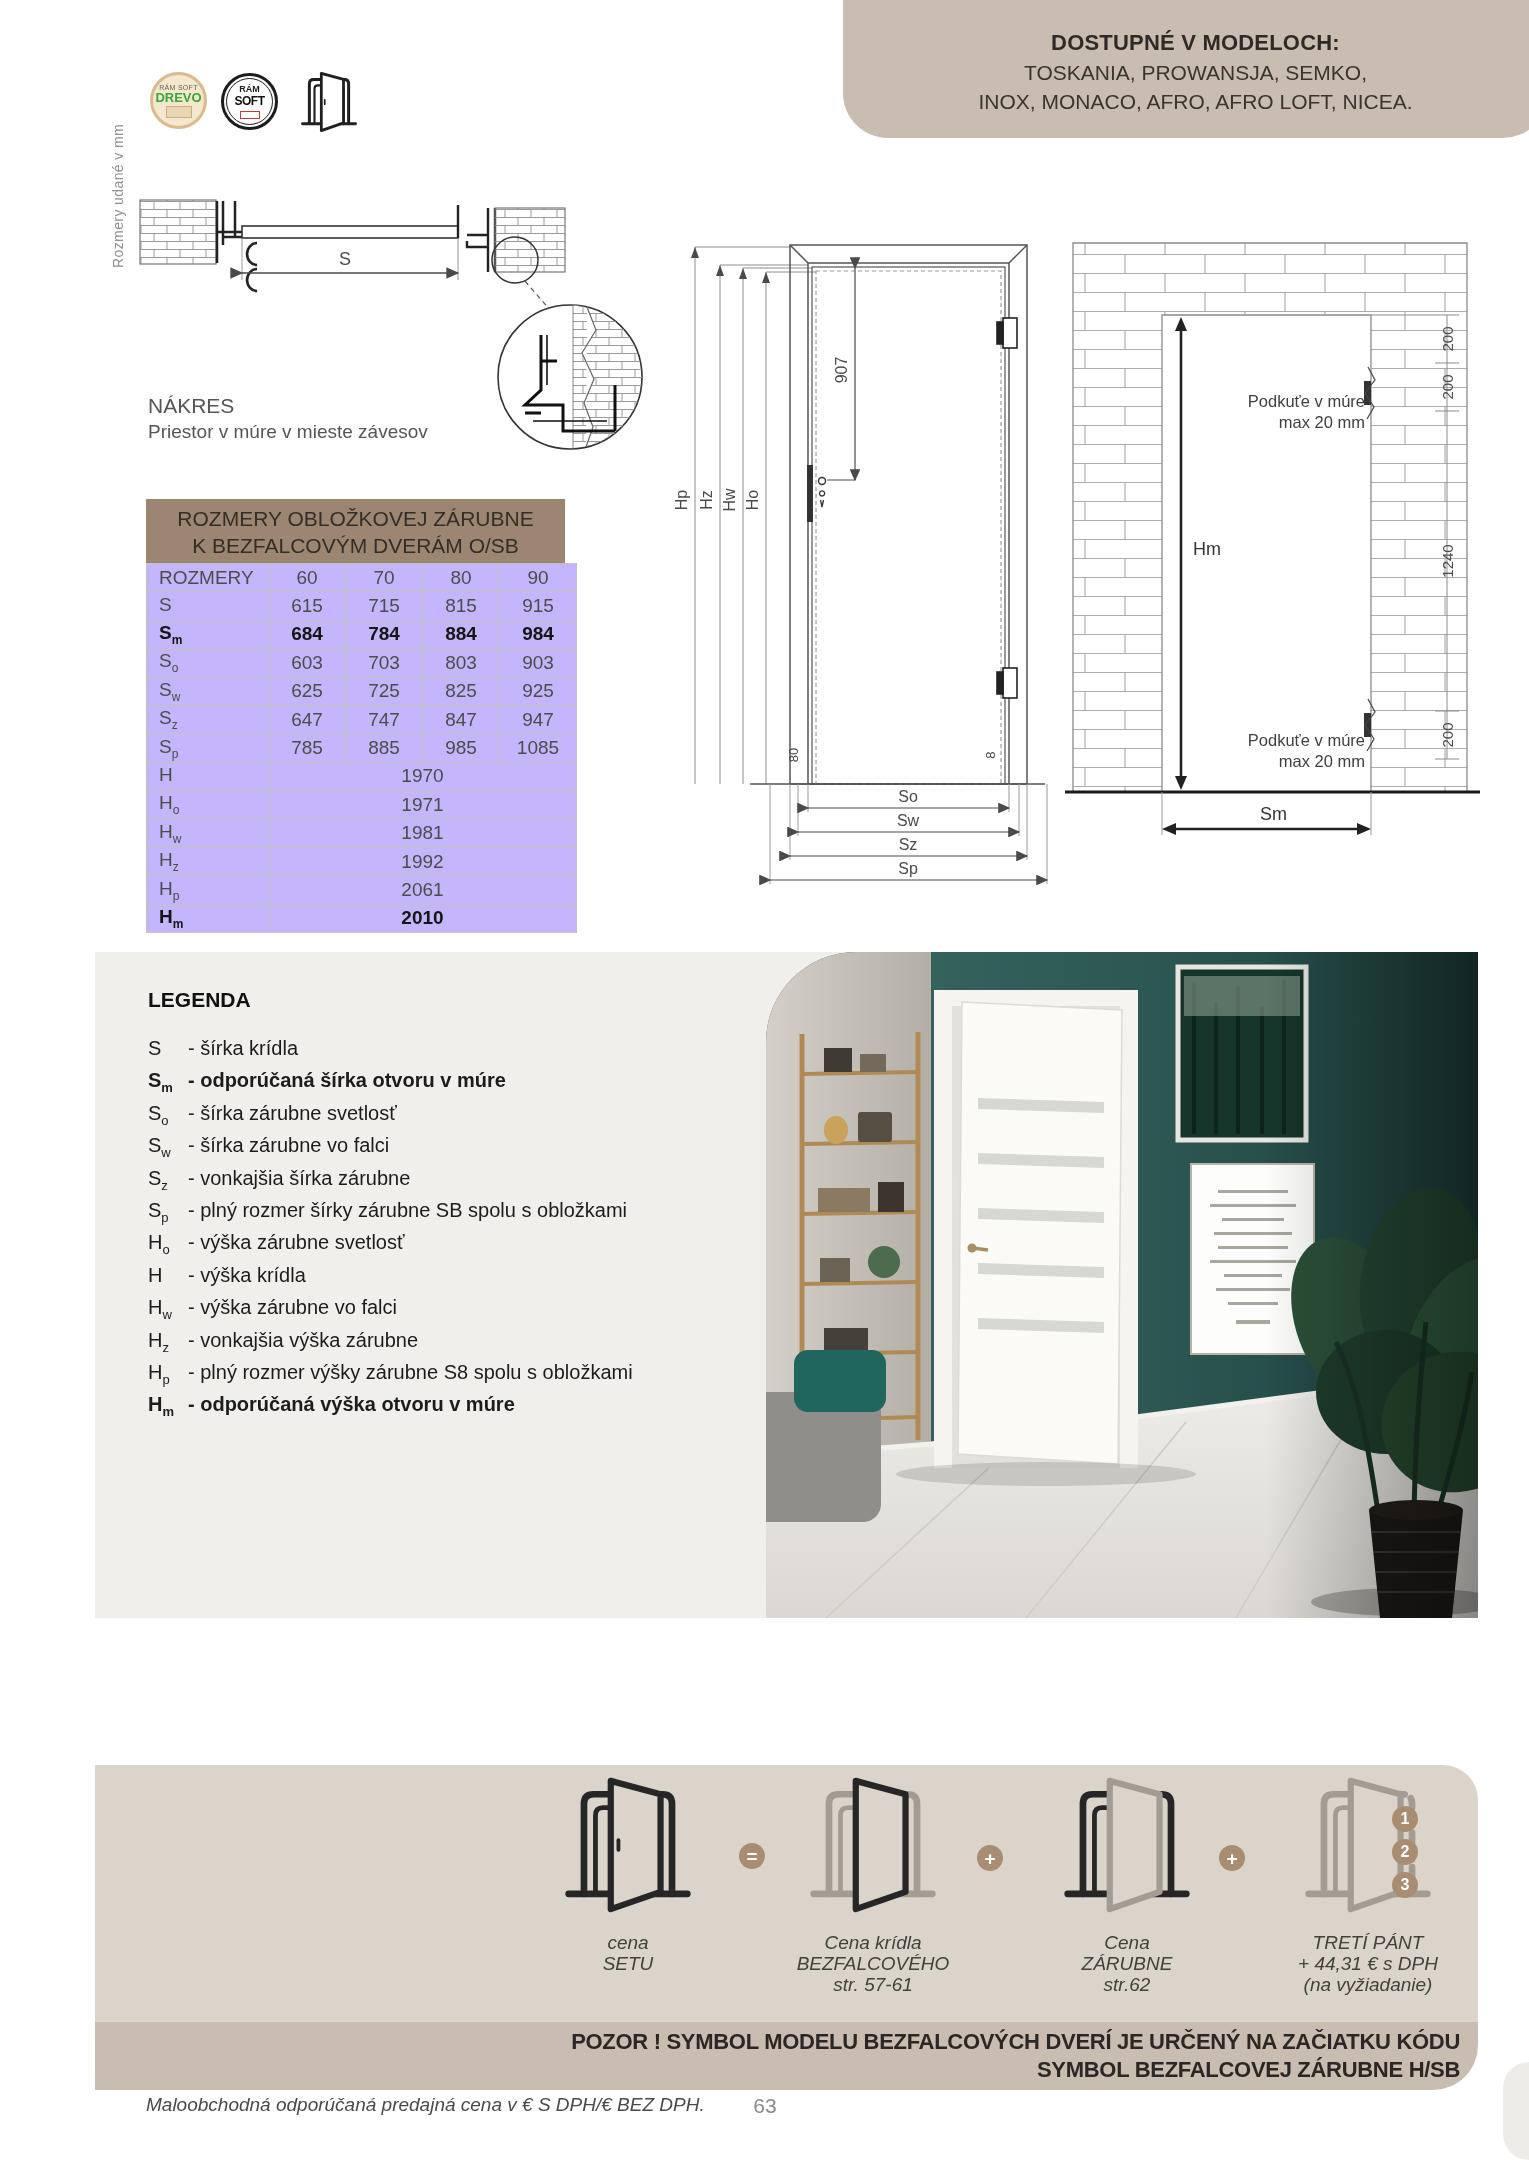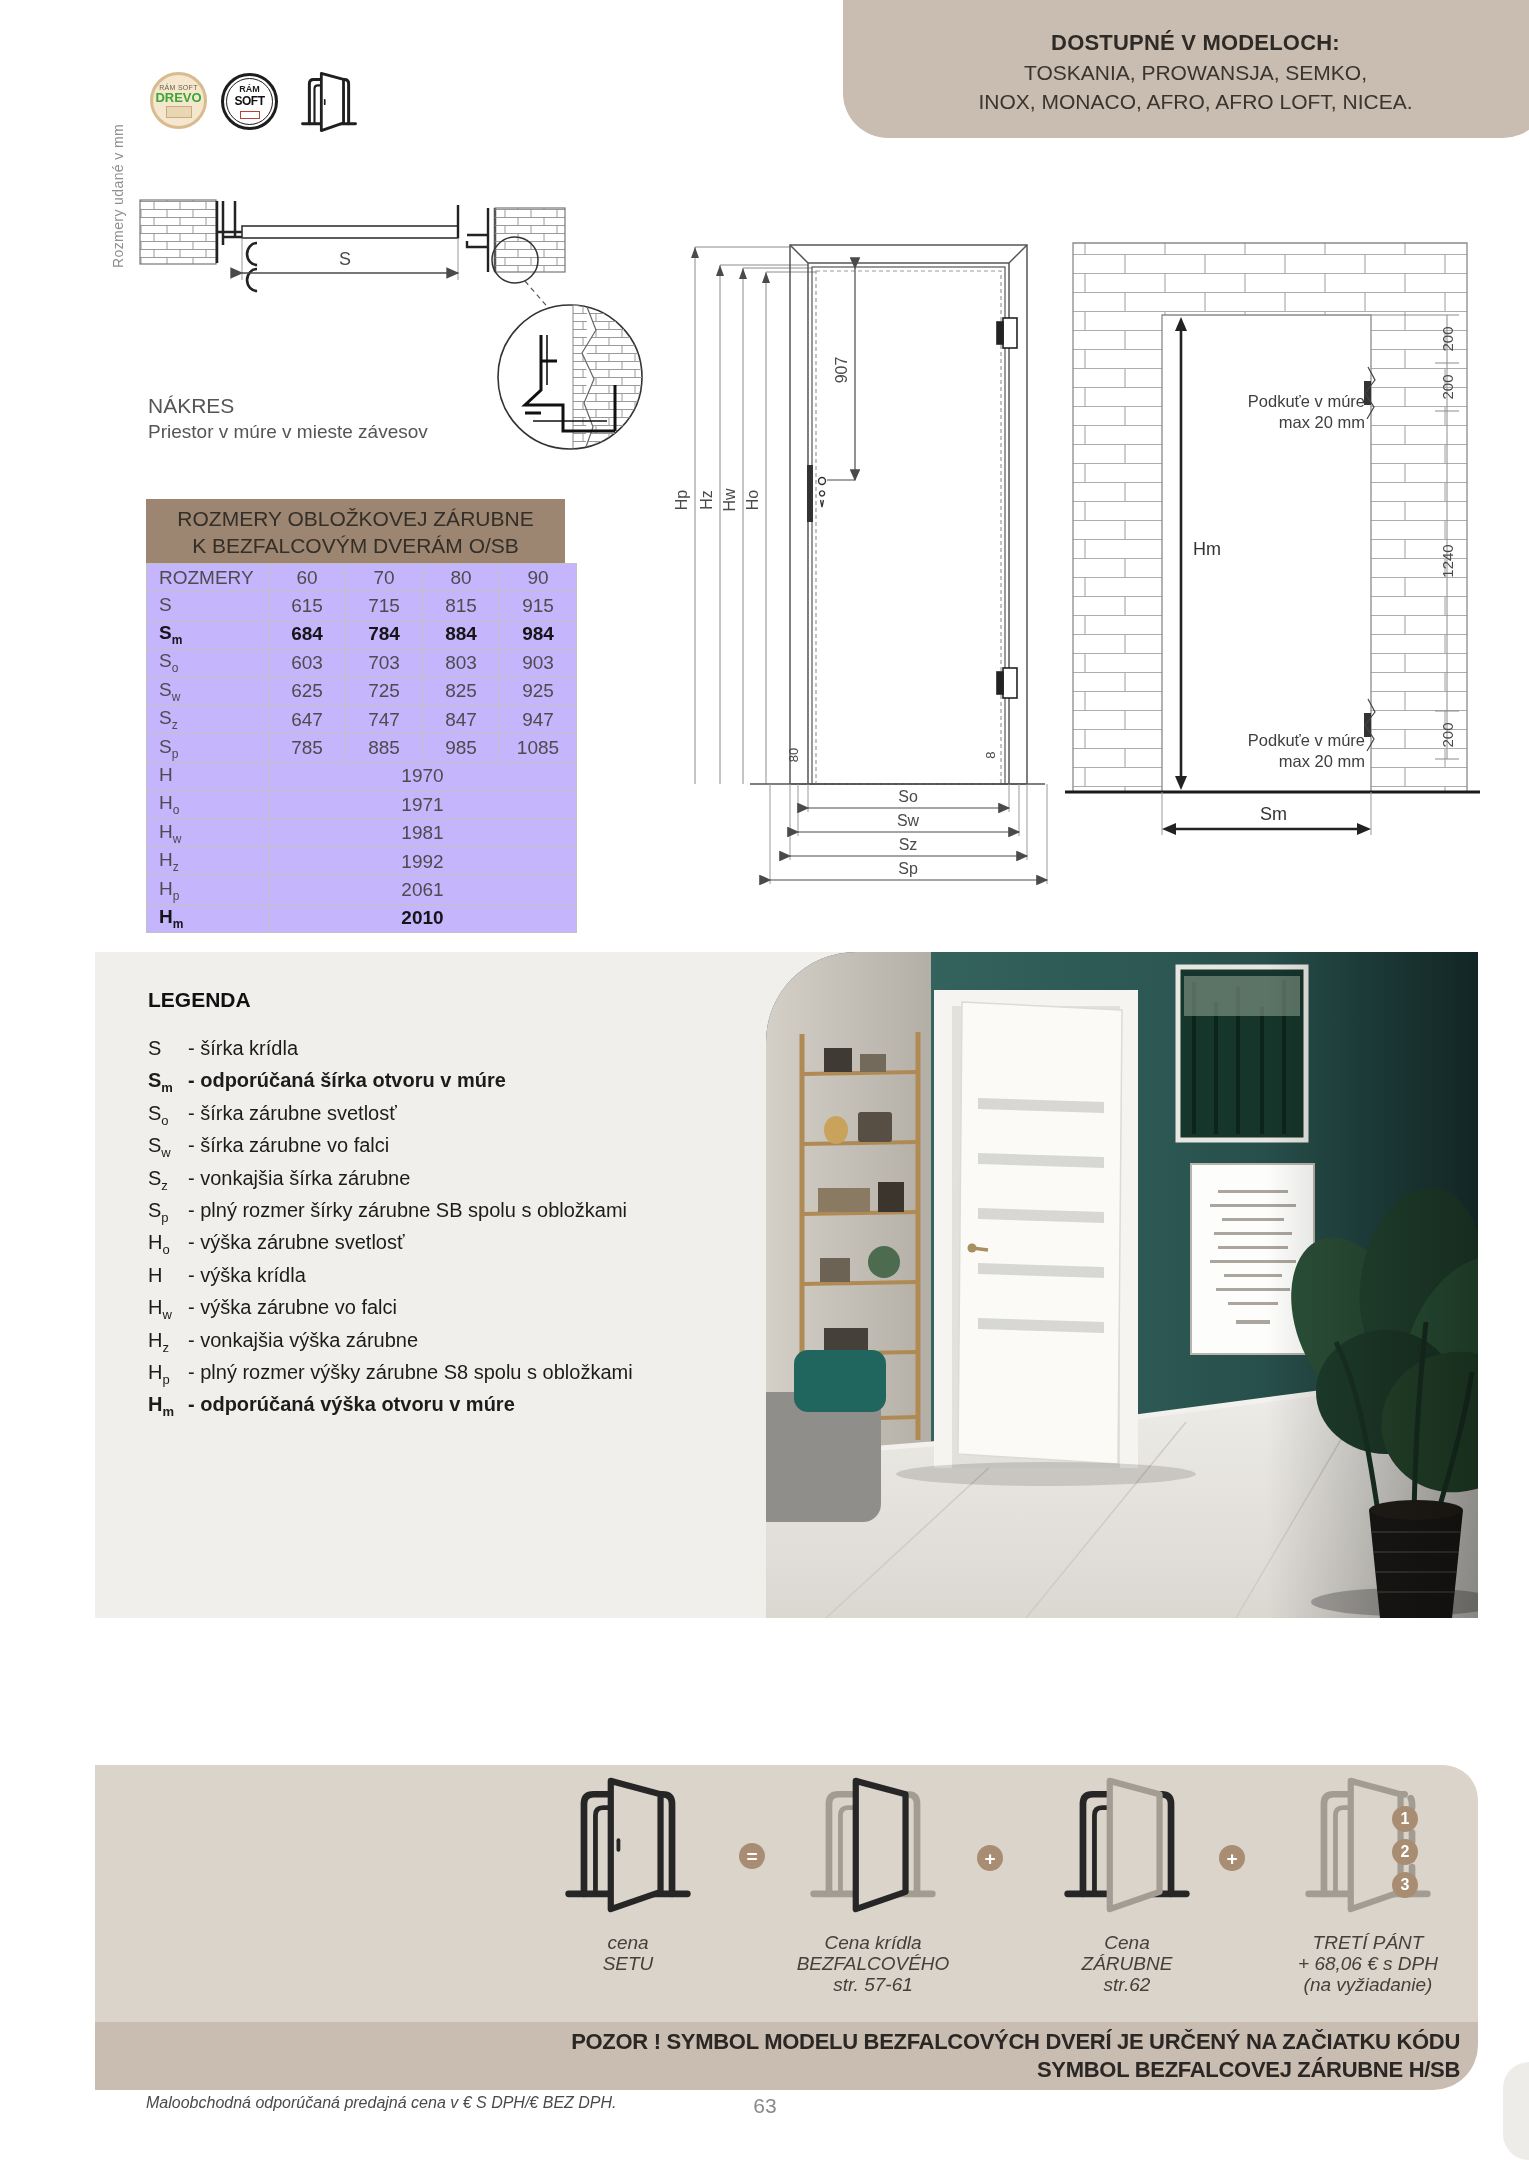--- a/index.html
+++ b/index.html
@@ -63,21 +63,21 @@
             text-align:right;padding:6px 18px 0 0;box-sizing:border-box;}
   #warn-bar div{font-size:22px;font-weight:700;color:#2b2724;line-height:28px;letter-spacing:-.3px;}
   .ico{width:134px;height:150px;}
   .op{width:26px;height:26px;border-radius:50%;background:#a88d72;color:#fff;font-size:19px;
       font-weight:700;display:flex;align-items:center;justify-content:center;line-height:1;}
   .badge{width:26px;height:26px;border-radius:50%;background:#a88d72;color:#fff;font-size:16px;
          font-weight:700;display:flex;align-items:center;justify-content:center;}
   .icap{width:240px;text-align:center;font-style:italic;font-size:19px;color:#44403a;line-height:21px;}
 
   
-  #footer-note{left:146px;top:2094px;font-style:italic;font-size:16px;color:#4a4a4a;}
+  #footer-note{left:146px;top:2094px;font-style:italic;font-size:19px;color:#4a4a4a;}
   #page-num{left:739px;top:2094px;width:52px;text-align:center;font-size:21px;color:#8a8a8a;}
   #corner-tab{right:0;top:2062px;width:26px;height:98px;background:#eeece8;border-radius:26px 0 0 26px;}
 </style>
 </head>
 <body>
 
 <div id="page">
 
   <div class="abs" id="top-box">
     <div class="t1">DOSTUPNÉ V MODELOCH:</div>
@@ -550,21 +550,21 @@
       <path d="M36 126 V44 Q36 36 44 36 H60" stroke-width="5"></path>
       <path d="M116 126 V32 Q116 22 106 22 H96" stroke-width="7" stroke-dasharray="10 8"></path>
     </g>
     <path d="M52 8 L104 22 V124 L52 142 Z" fill="#dbd4cb" stroke="#a39c93" stroke-width="6.5" stroke-linejoin="round"></path>
   </svg>
   <div class="abs badge" style="left:1392px;top:1806px">1</div>
   <div class="abs badge" style="left:1392px;top:1839px">2</div>
   <div class="abs badge" style="left:1392px;top:1872px">3</div>
   <div class="abs icap" style="left:1248px;top:1932px">
     <div>TRETÍ PÁNT</div>
-      <div>+ 68,06 € s DPH</div>
+      <div>+ 44,31 € s DPH</div>
       <div>(na vyžiadanie)</div>
   </div>
 
   <div class="abs" id="warn-bar">
     <div>POZOR ! SYMBOL MODELU BEZFALCOVÝCH DVERÍ JE URČENÝ NA ZAČIATKU KÓDU</div>
     <div>SYMBOL BEZFALCOVEJ ZÁRUBNE H/SB</div>
   </div>
 
   <div class="abs" id="footer-note">Maloobchodná odporúčaná predajná cena v € S DPH/€ BEZ DPH.</div>
   <div class="abs" id="page-num">63</div>

